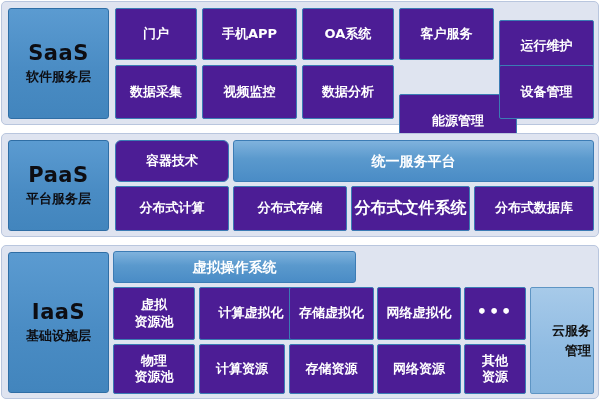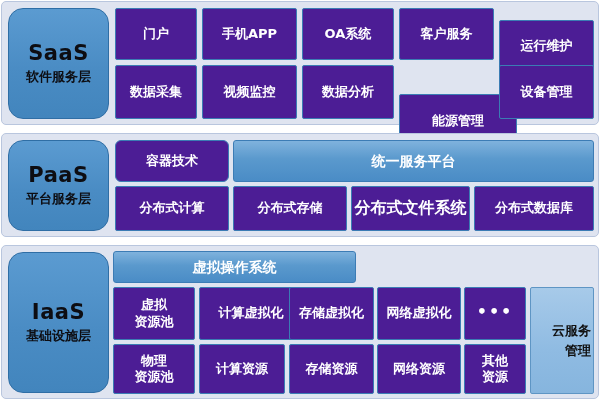--- a/index.html
+++ b/index.html
@@ -38,21 +38,21 @@
   #panel-iaas { top: 245px; height: 154px; }
 
   
   .layer-label {
     position: absolute;
     left: 6px;
     width: 101px;
     box-sizing: border-box;
     background: linear-gradient(180deg, #5b9bd1 0%, #4a8cc4 55%, #4285bd 100%);
     border: 1px solid #2f6ea5;
-    border-radius: 15px;
+    border-radius: 3px;
     display: flex;
     flex-direction: column;
     align-items: center;
     justify-content: center;
     color: #111111;
     text-align: center;
   }
   .layer-label .lbl-en {
     font-size: 21px;
     font-weight: bold;

